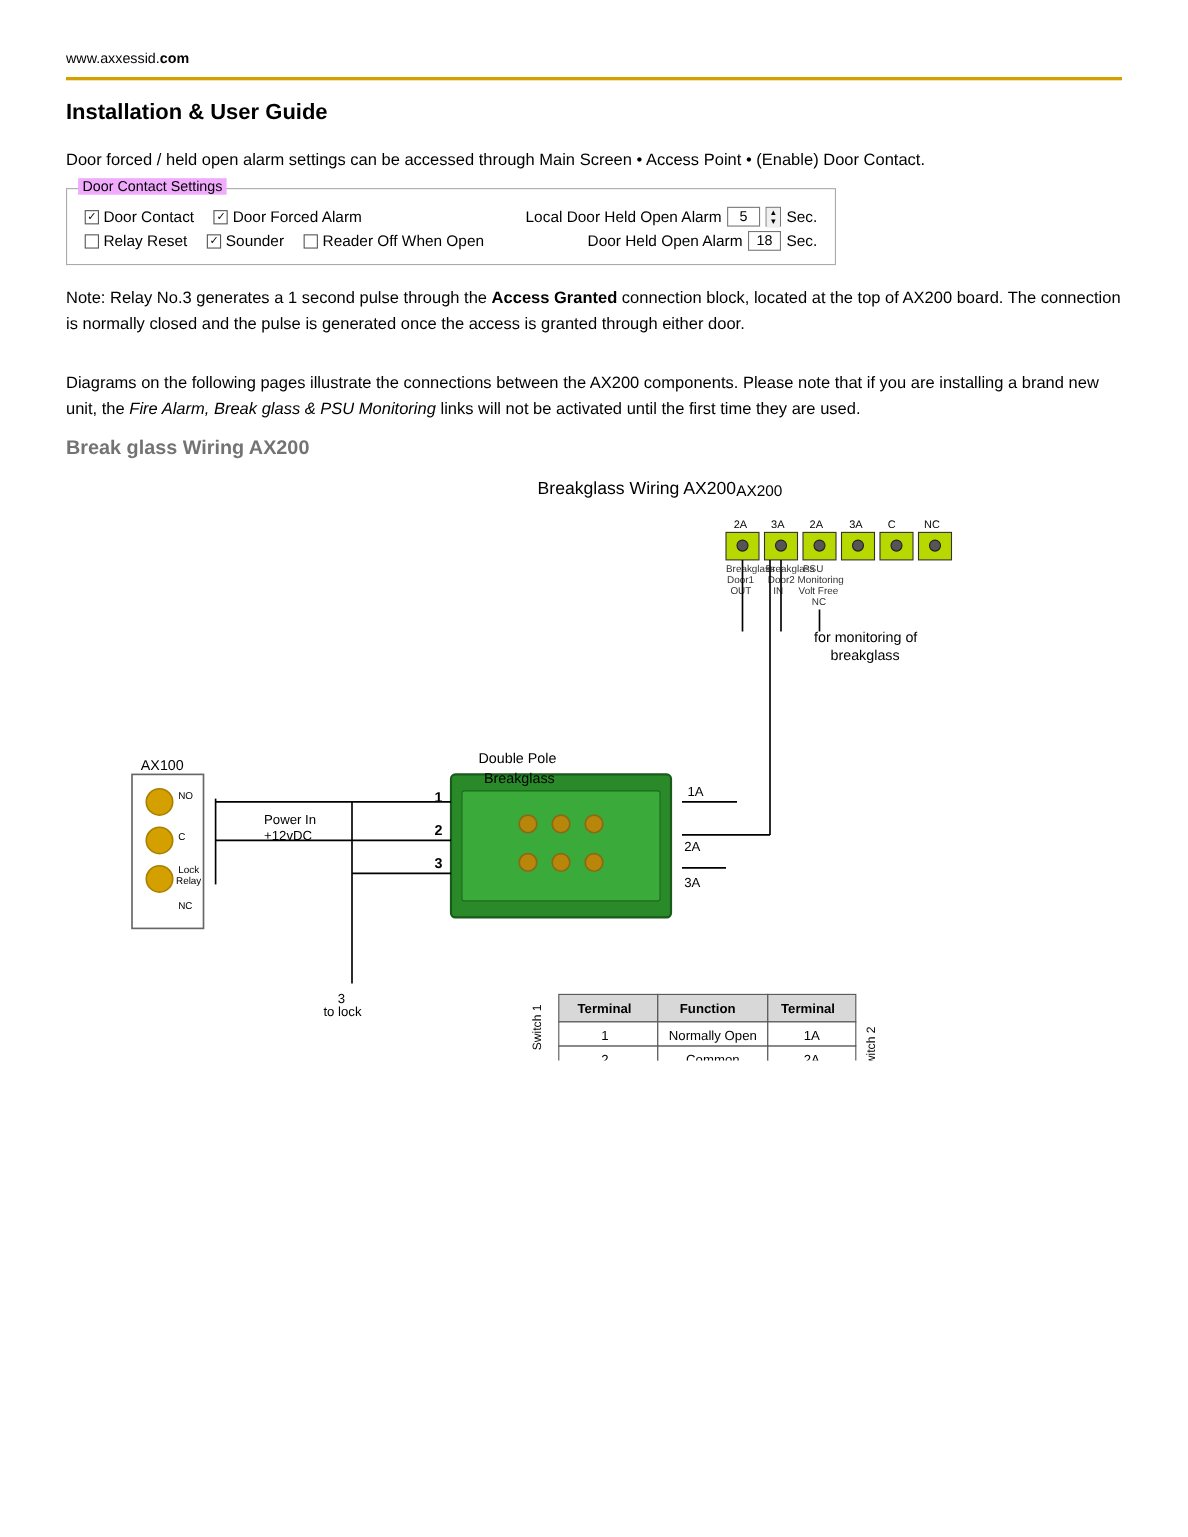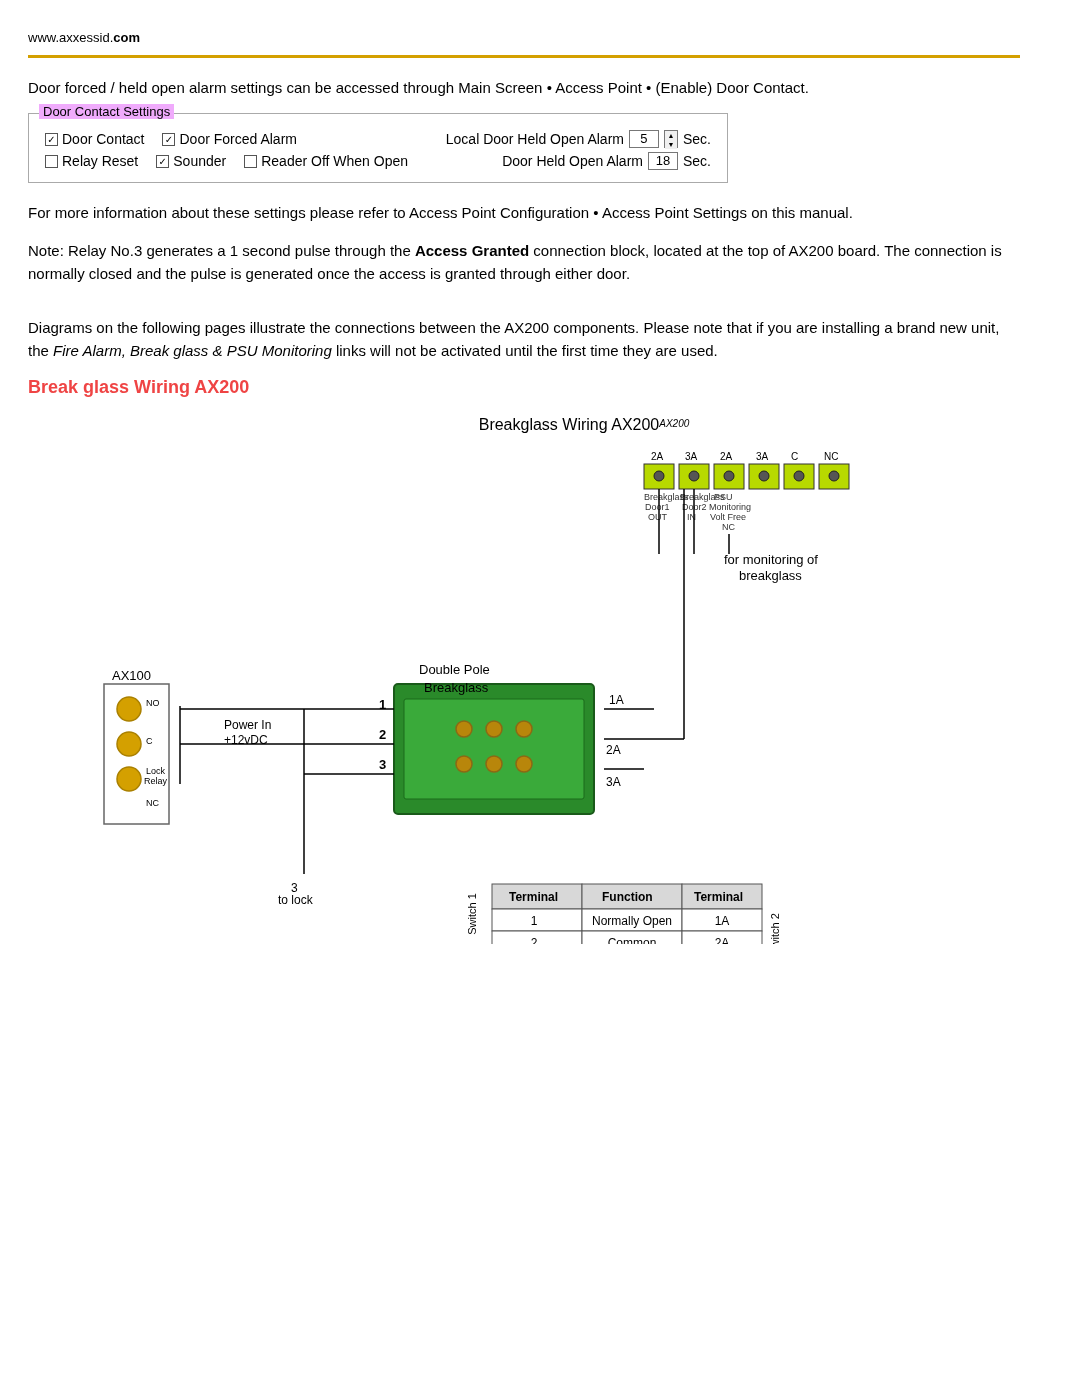--- a/index.html
+++ b/index.html
@@ -6,21 +6,22 @@
     body {
       width: 1080px;
       min-height: 1397px;
       background: #fff;
       font-family: Arial, sans-serif;
       font-size: 15px;
       color: #000;
       position: relative;
     }
     .page {
-      padding: 30px 60px 60px 28px;
+      padding: 30px 60px 60px 60px;
+      margin-top: 15px;
     }
     .header {
       display: flex;
       justify-content: space-between;
       align-items: flex-start;
       margin-bottom: 10px;
     }
     .website {
       font-size: 13px;
       color: #000;
@@ -126,21 +127,21 @@
       width: 100%;
     }
     .note-text {
       font-size: 15px;
       line-height: 1.55;
       margin-bottom: 14px;
     }
     .break-glass-title {
       font-size: 18px;
       font-weight: bold;
-      color: #ef4444;
+      color: #737373;
       margin-bottom: 18px;
     }
     .diagram-area {
       display: flex;
       flex-direction: column;
       align-items: center;
       margin-top: 10px;
     }
     .diagram-title {
       font-size: 16px;
@@ -172,20 +173,21 @@
   <div class="header">
     <div class="website">
       www.axxessid.<span>com</span>
     </div>
   </div>
 
   
   <div class="divider-gold"></div>
 
   
+  <div class="section-title">Installation &amp; User Guide</div>
 
   
   <p class="body-text">Door forced / held open alarm settings can be accessed through Main Screen • Access Point • (Enable) Door Contact.</p>
 
   
   <div class="door-contact-box">
     <span class="door-contact-legend">Door Contact Settings</span>
     
     <div class="dc-row">
       <label class="checkbox-label">
@@ -222,42 +224,41 @@
       </label>
       <div class="alarm-right">
         <span>Door Held Open Alarm</span>
         <div class="num-input">18</div>
         <span>Sec.</span>
       </div>
     </div>
   </div>
 
   
-  <p class="body-text">For more information about these settings please refer to Access Point Configuration • Access Point Settings on this manual.</p>
 
   
   <p class="note-text">
     <span>Note: Relay No.3 generates a 1 second pulse through the </span><strong>Access Granted</strong><span> connection block, located at the top of AX200 board. The connection is normally closed and the pulse is generated once the access is granted through either door.</span>
   </p>
 
   <br>
 
   
   <p class="body-text">
     <span>Diagrams on the following pages illustrate the connections between the AX200 components. Please note that if you are installing a brand new unit, the </span><em>Fire Alarm, Break glass &amp; PSU Monitoring</em><span> links will not be activated until the first time they are used.</span>
   </p>
 
   
   <div class="break-glass-title">Break glass Wiring AX200</div>
 
   
   <div class="diagram-area">
     <div style="display:flex; justify-content:center; width:100%; padding: 0 20px;">
       <span class="diagram-title">Breakglass Wiring AX200</span>
-      <span style="font-size:10px; margin-top:2px;font-style:italic;">AX200</span>
+      <span style="font-size:14px; margin-top:2px;">AX200</span>
     </div>
 
     <svg width="960" height="500" viewBox="0 0 960 500" style="display:block; margin: 0 auto;">
 
       <g>
 
         <rect x="600" y="20" width="30" height="25" fill="#b8d900" stroke="#333" stroke-width="1"></rect>
         <rect x="635" y="20" width="30" height="25" fill="#b8d900" stroke="#333" stroke-width="1"></rect>
         <rect x="670" y="20" width="30" height="25" fill="#b8d900" stroke="#333" stroke-width="1"></rect>
         <rect x="705" y="20" width="30" height="25" fill="#b8d900" stroke="#333" stroke-width="1"></rect>

